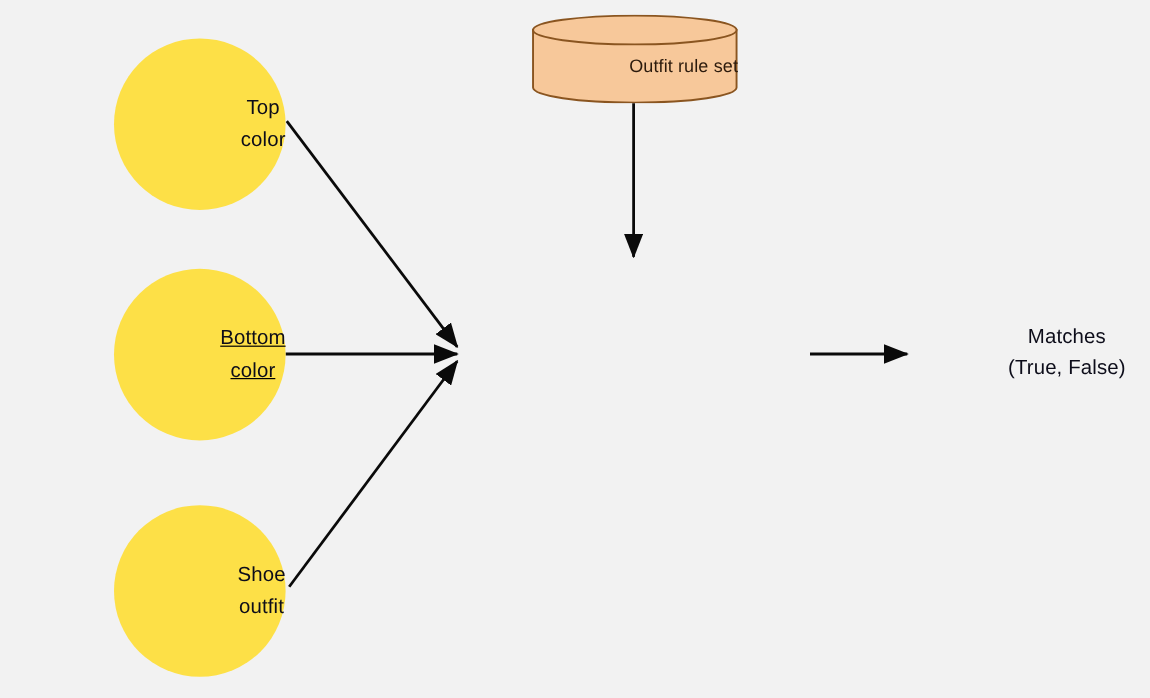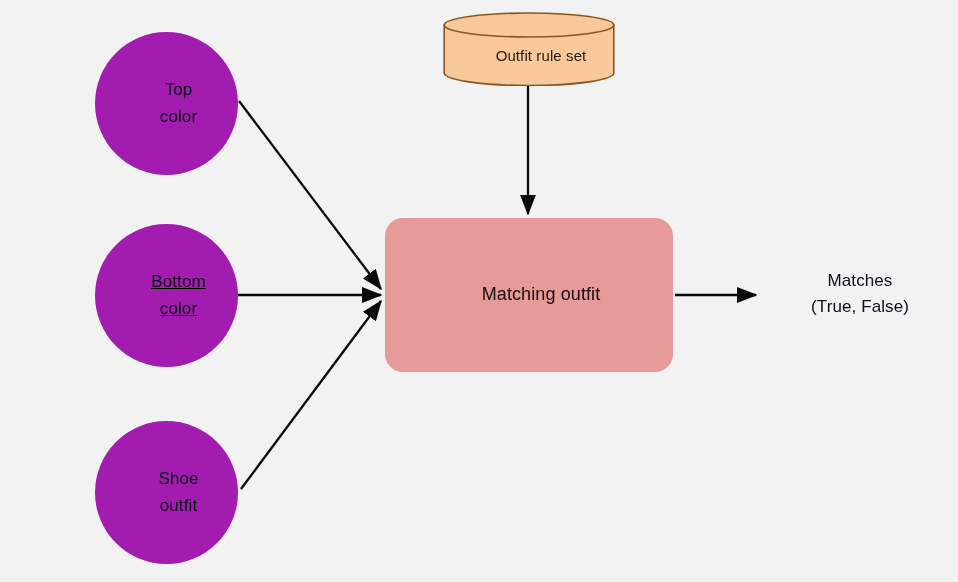--- a/index.html
+++ b/index.html
@@ -25,35 +25,35 @@
     left: 0;
     top: 0;
     width: 958px;
     height: 582px;
   }
   .node {
     position: absolute;
     box-sizing: border-box;
     display: flex;
     align-items: center;
-    justify-content: center;
+    justify-content: flex-end;
     text-align: center;
     padding-left: 24px;
   }
   .node-label {
     color: #0d0d1a;
     font-size: 17px;
     line-height: 1.55;
     white-space: pre-line;
     letter-spacing: 0.1px;
   }
   
   .circle-node {
     border-radius: 50%;
-    background: #a21caf;
+    background: #fde047;
   }
   #node-top-color {
     left: 95px;
     top: 32px;
     width: 143px;
     height: 143px;
   }
   #node-bottom-color {
     left: 95px;
     top: 224px;
@@ -151,22 +151,19 @@
   </div>
 
   <div class="node" id="node-outfit-rule-set">
     <svg class="cylinder-svg" viewBox="0 0 172 74" xmlns="http://www.w3.org/2000/svg">
       <path d="M1.2,13 L1.2,61 A84.8,12.5 0 0 0 170.8,61 L170.8,13 Z" fill="#f7c89a" stroke="#8a5520" stroke-width="1.6"></path>
       <ellipse cx="86" cy="13" rx="84.8" ry="12" fill="#f7c89a" stroke="#8a5520" stroke-width="1.6"></ellipse>
     </svg>
     <span class="node-label">Outfit rule set</span>
   </div>
 
-  <div class="node" id="node-matching-outfit">
-    <span class="node-label">Matching outfit</span>
-  </div>
 
   <div class="node" id="node-matches-output">
     <span class="node-label">Matches
 (True, False)</span>
   </div>
 
 </div>
 
 </body></html>

